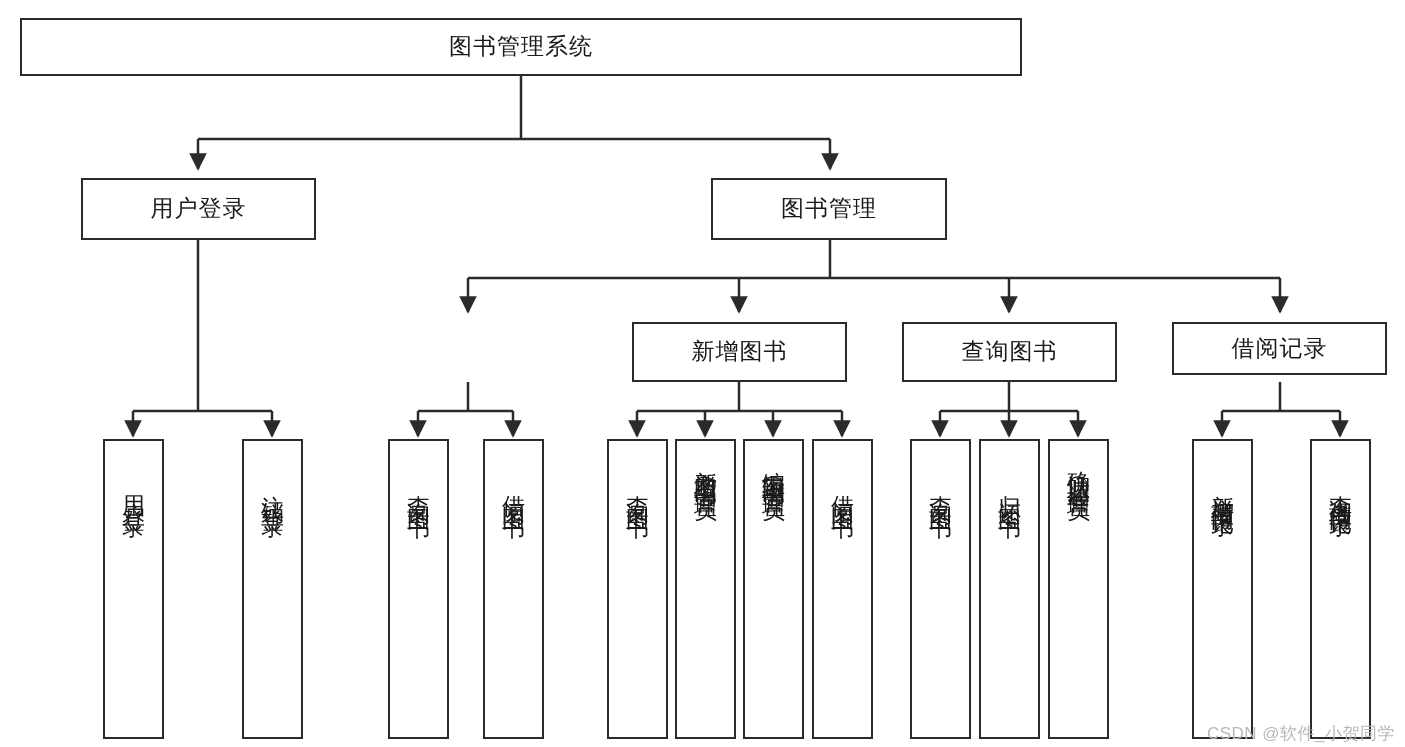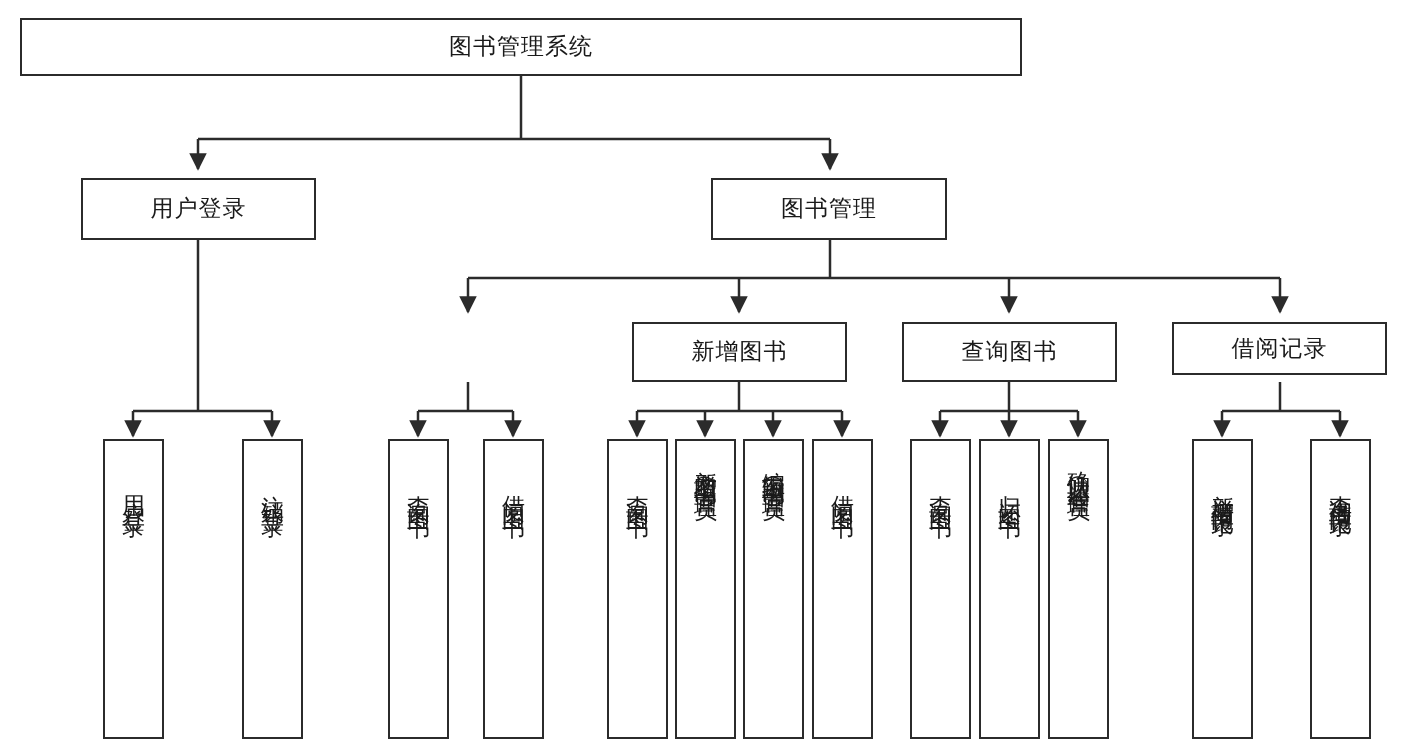--- a/index.html
+++ b/index.html
@@ -184,13 +184,14 @@
     <span class="vlabel">确认归还（管理员）</span>
   </div>
 
   <div class="node vertical long" style="left:1192px; top:433px; width:61px; height:300px;">
     <span class="vlabel">新增借阅记录</span>
   </div>
   <div class="node vertical long" style="left:1310px; top:433px; width:61px; height:300px;">
     <span class="vlabel">查询借阅记录</span>
   </div>
 
+  <div id="watermark">CSDN @软件_小贺同学</div>
 </div>
 
 </body></html>

